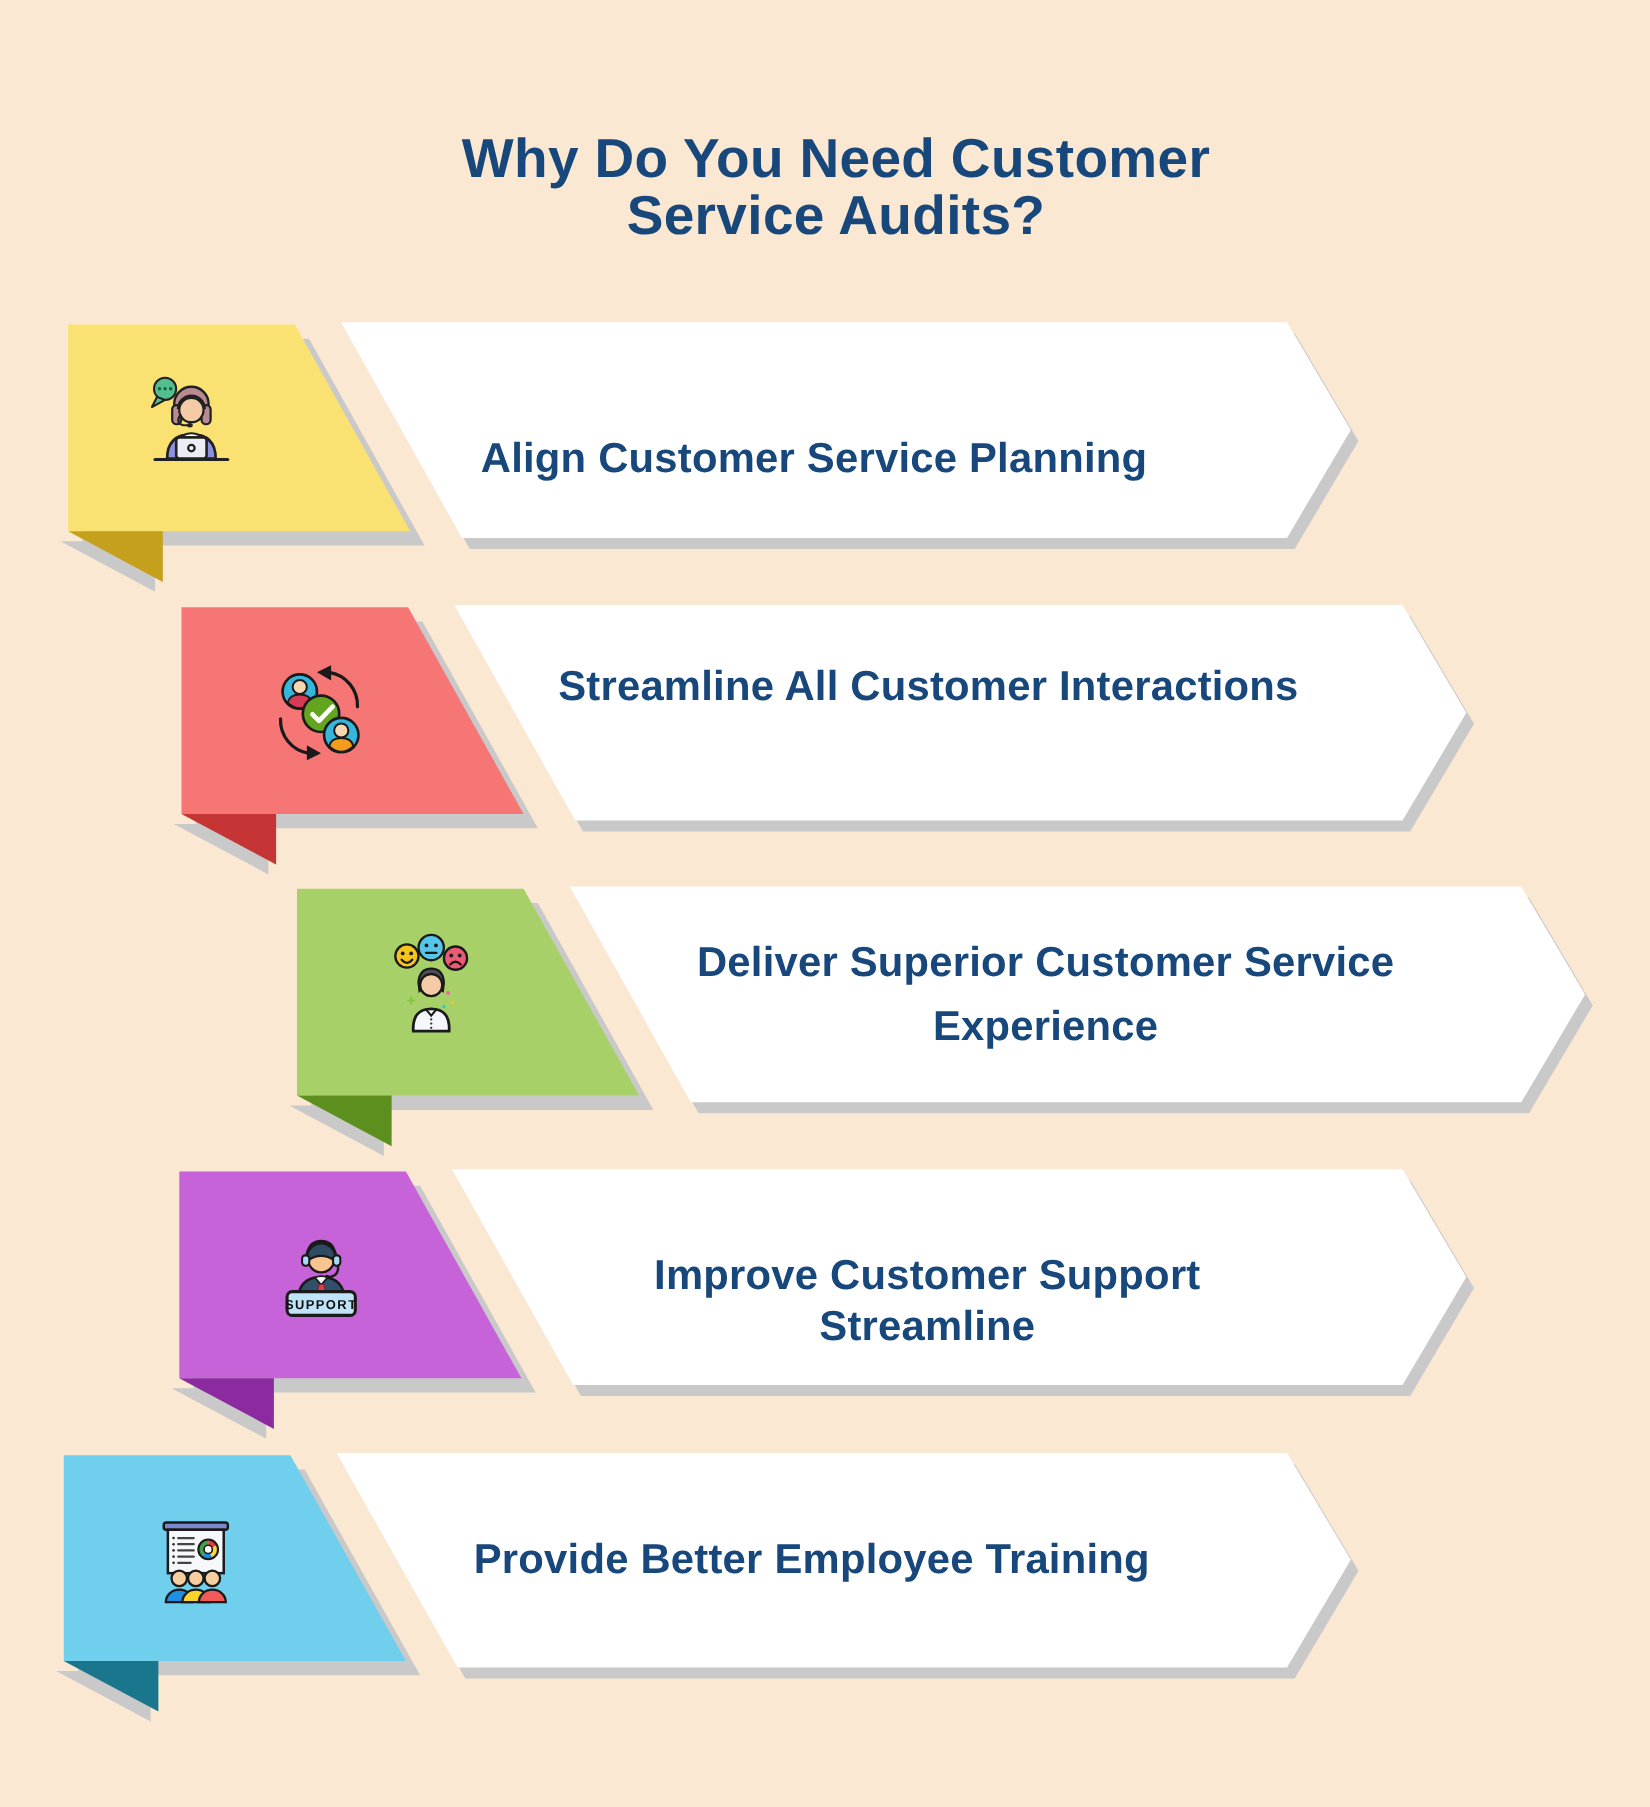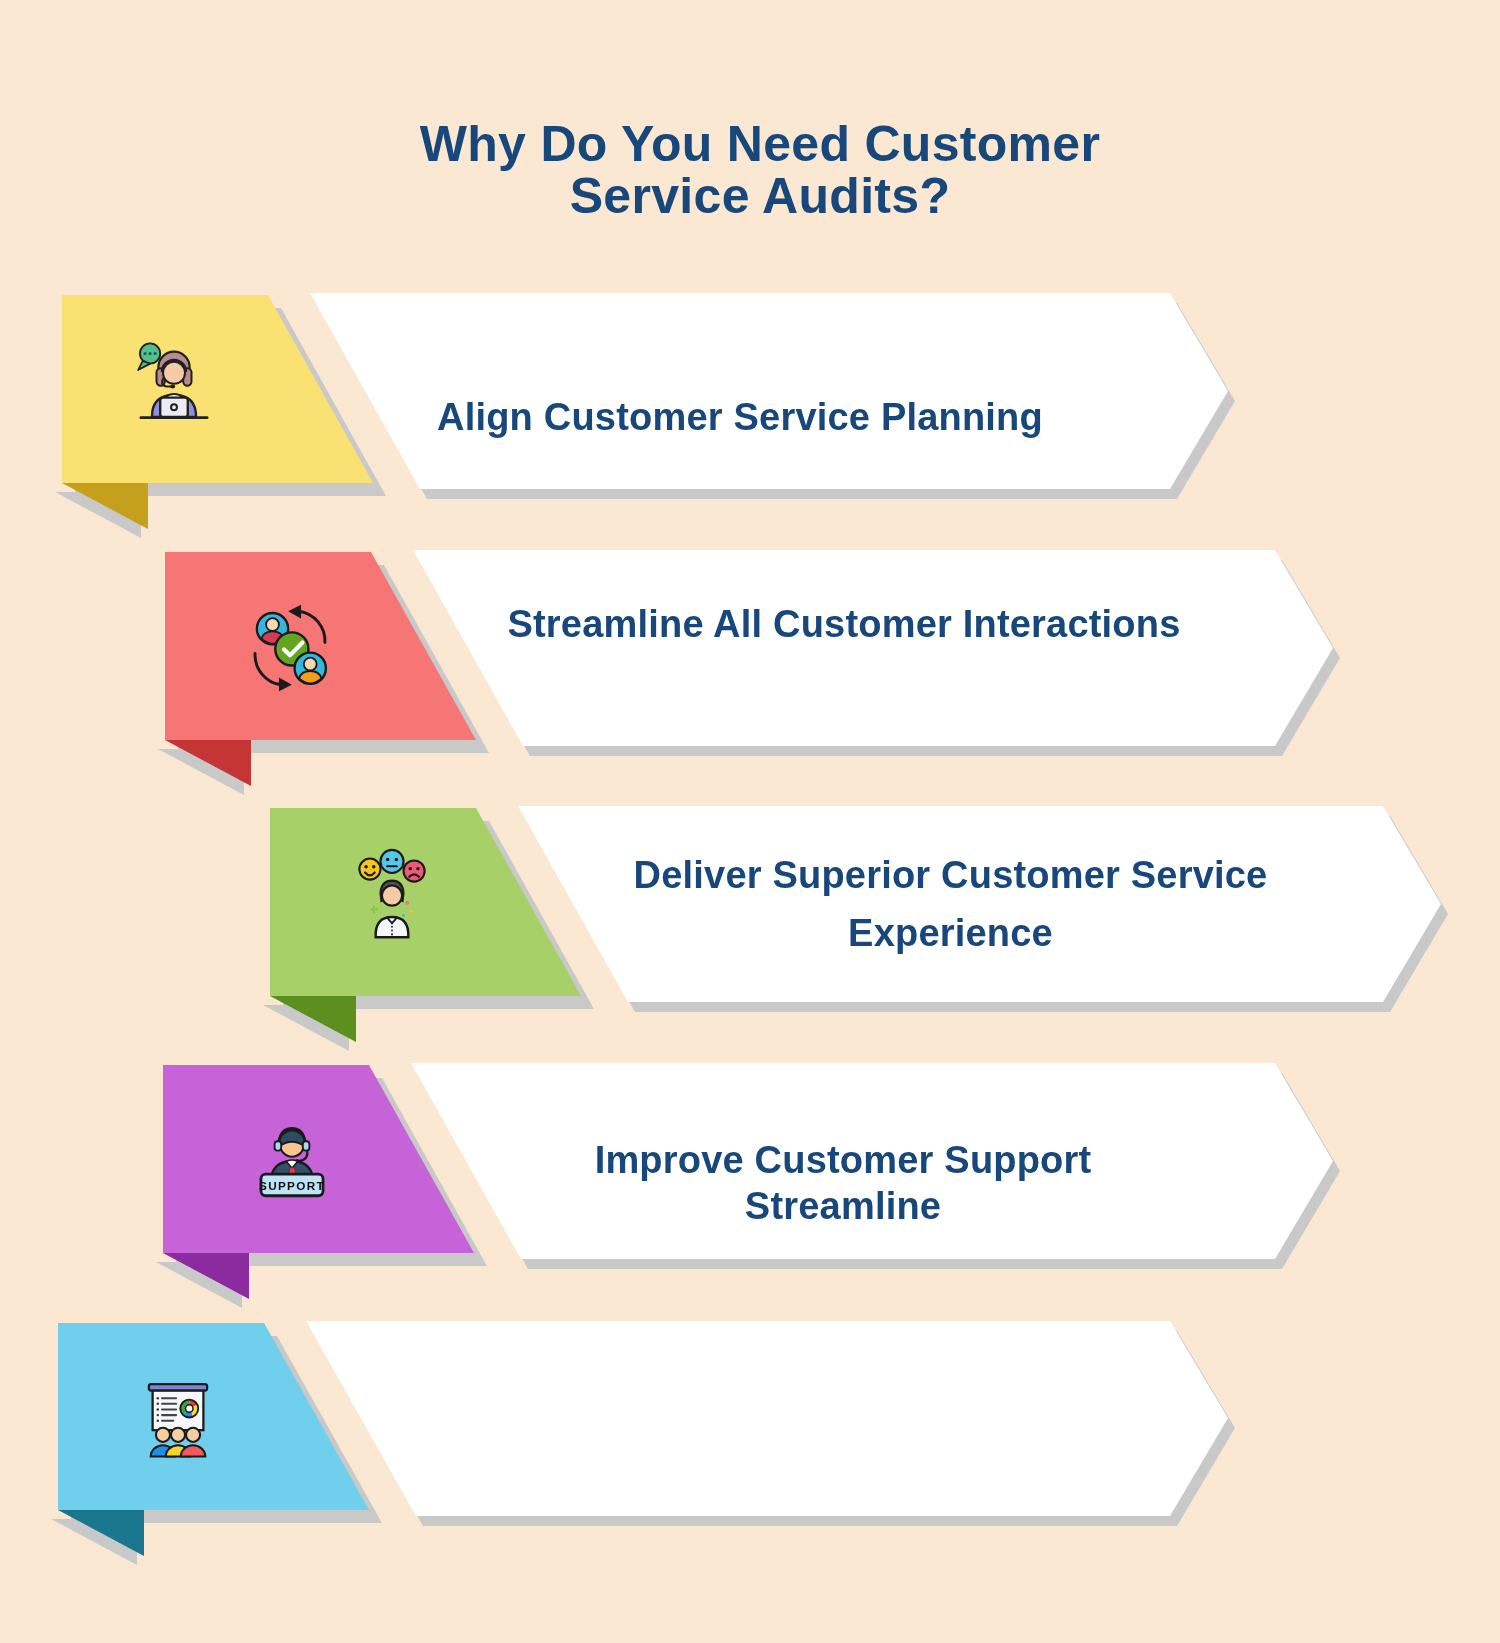--- a/index.html
+++ b/index.html
@@ -223,14 +223,18 @@
     <span></span>
   </div>
   <div class="label lbl-3">
     <span>Deliver Superior Customer Service</span>
     <span>Experience</span>
   </div>
   <div class="label lbl-4">
     <span>Improve Customer Support</span>
     <span>Streamline</span>
   </div>
+  <div class="label lbl-5">
+    <span>Provide Better Employee Training</span>
+    <span></span>
+  </div>
 
 </div>
 
 </body></html>

